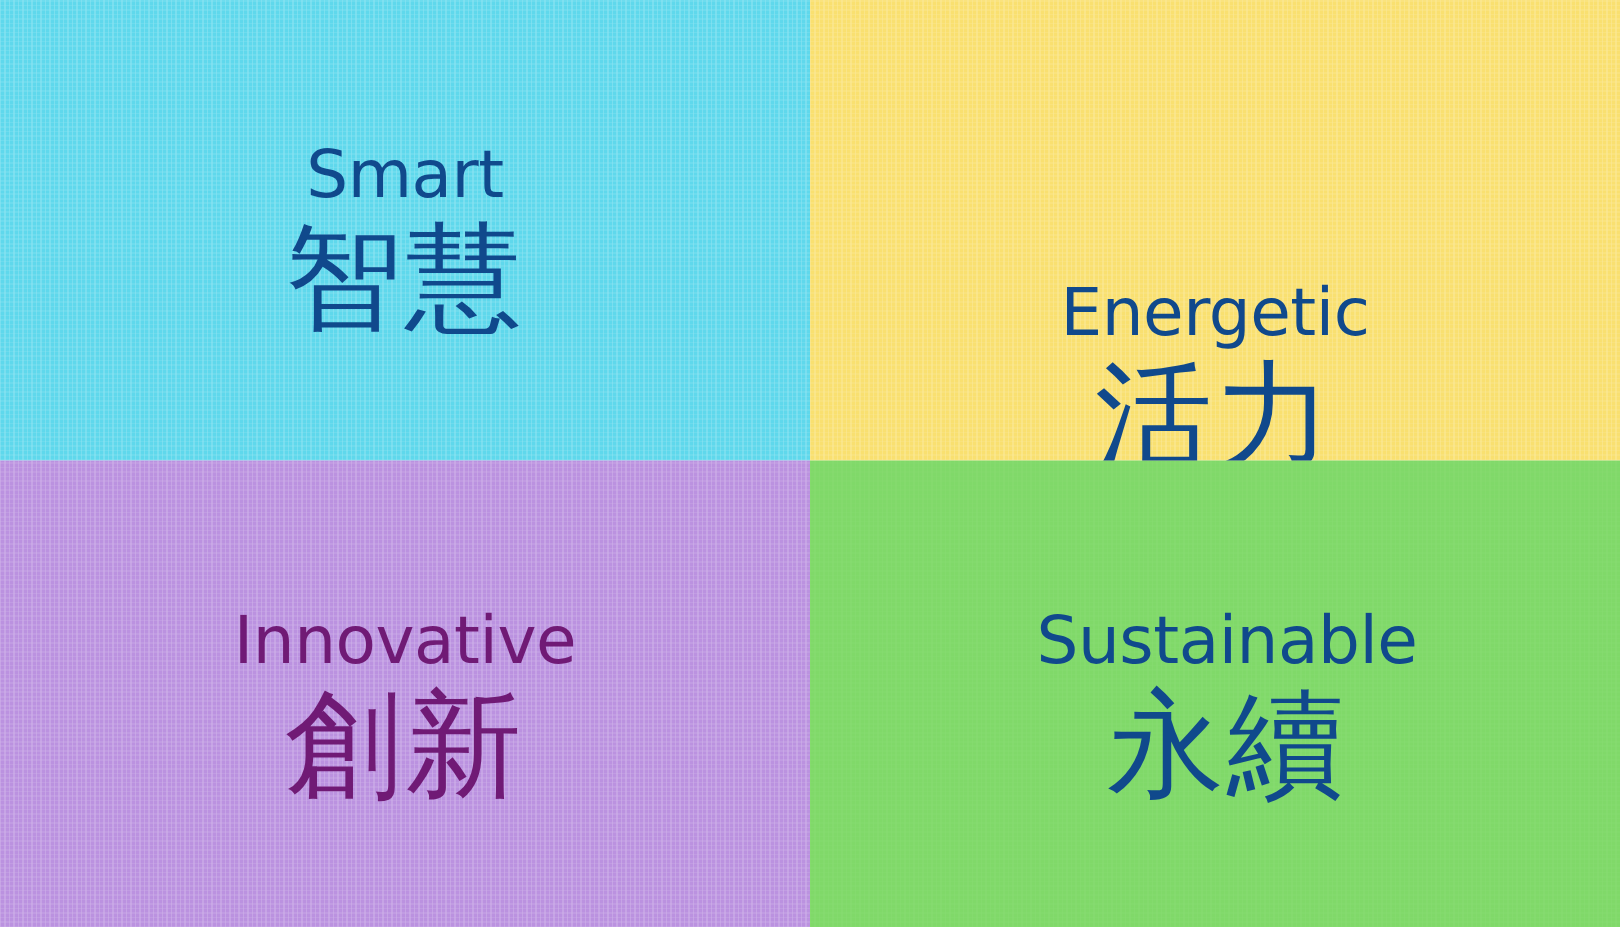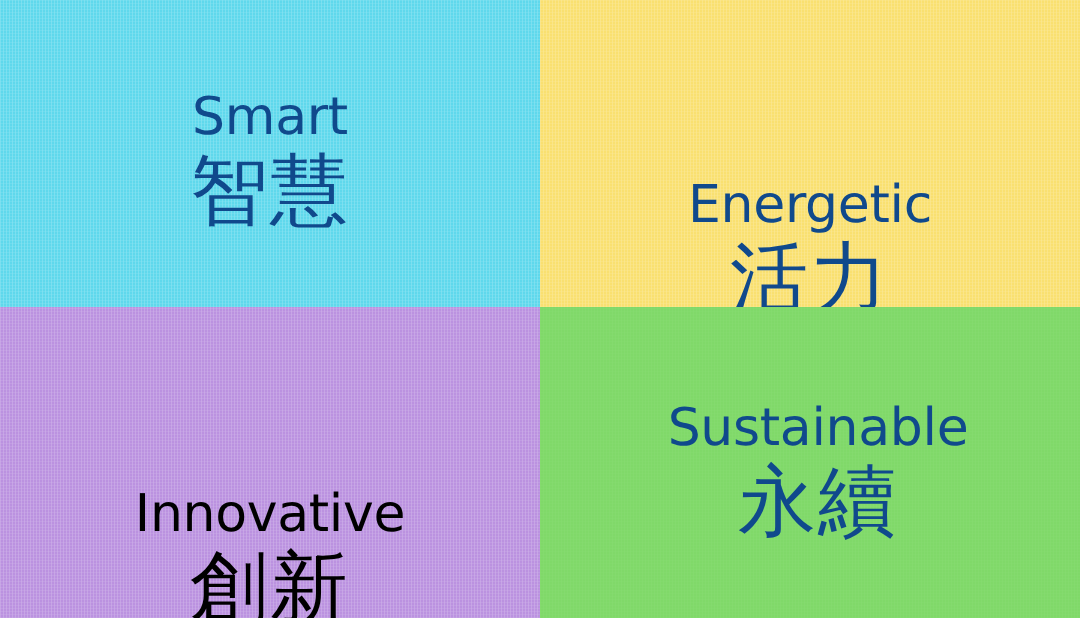--- a/index.html
+++ b/index.html
@@ -63,21 +63,21 @@
     z-index: 2;
     display: flex;
     flex-direction: column;
     align-items: center;
     line-height: 1;
     user-select: none;
   }
 
   .label-en {
     font-family: "DejaVu Sans", "Liberation Sans", sans-serif;
-    font-size: 52px;
+    font-size: 44px;
     font-weight: 400;
     letter-spacing: -0.3px;
     white-space: nowrap;
     text-rendering: geometricPrecision;
   }
 
   .label-zh {
     font-family: "DejaVu Sans", "Liberation Sans", sans-serif;
     font-size: 78px;
     font-weight: 400;
@@ -106,21 +106,21 @@
   </div>
 
   <div class="quadrant" id="q-energetic" style="background-color: rgb(249, 224, 112); color: rgb(16, 73, 140); justify-content: flex-end;">
     <div class="texture"></div>
     <div class="label-stack">
       <span class="label-en">Energetic</span>
       <span class="label-zh">活力</span>
     </div>
   </div>
 
-  <div class="quadrant" id="q-innovative" style="background-color: rgb(187, 146, 224); color: #000000; justify-content: flex-end;">
+  <div class="quadrant" id="q-innovative" style="background-color: rgb(187, 146, 224); color: #701a75;">
     <div class="texture"></div>
     <div class="label-stack">
       <span class="label-en">Innovative</span>
       <span class="label-zh">創新</span>
     </div>
   </div>
 
   <div class="quadrant flat" id="q-sustainable" style="background-color: rgb(128, 217, 105); color: rgb(16, 73, 140);">
     <div class="texture"></div>
     <div class="label-stack">

